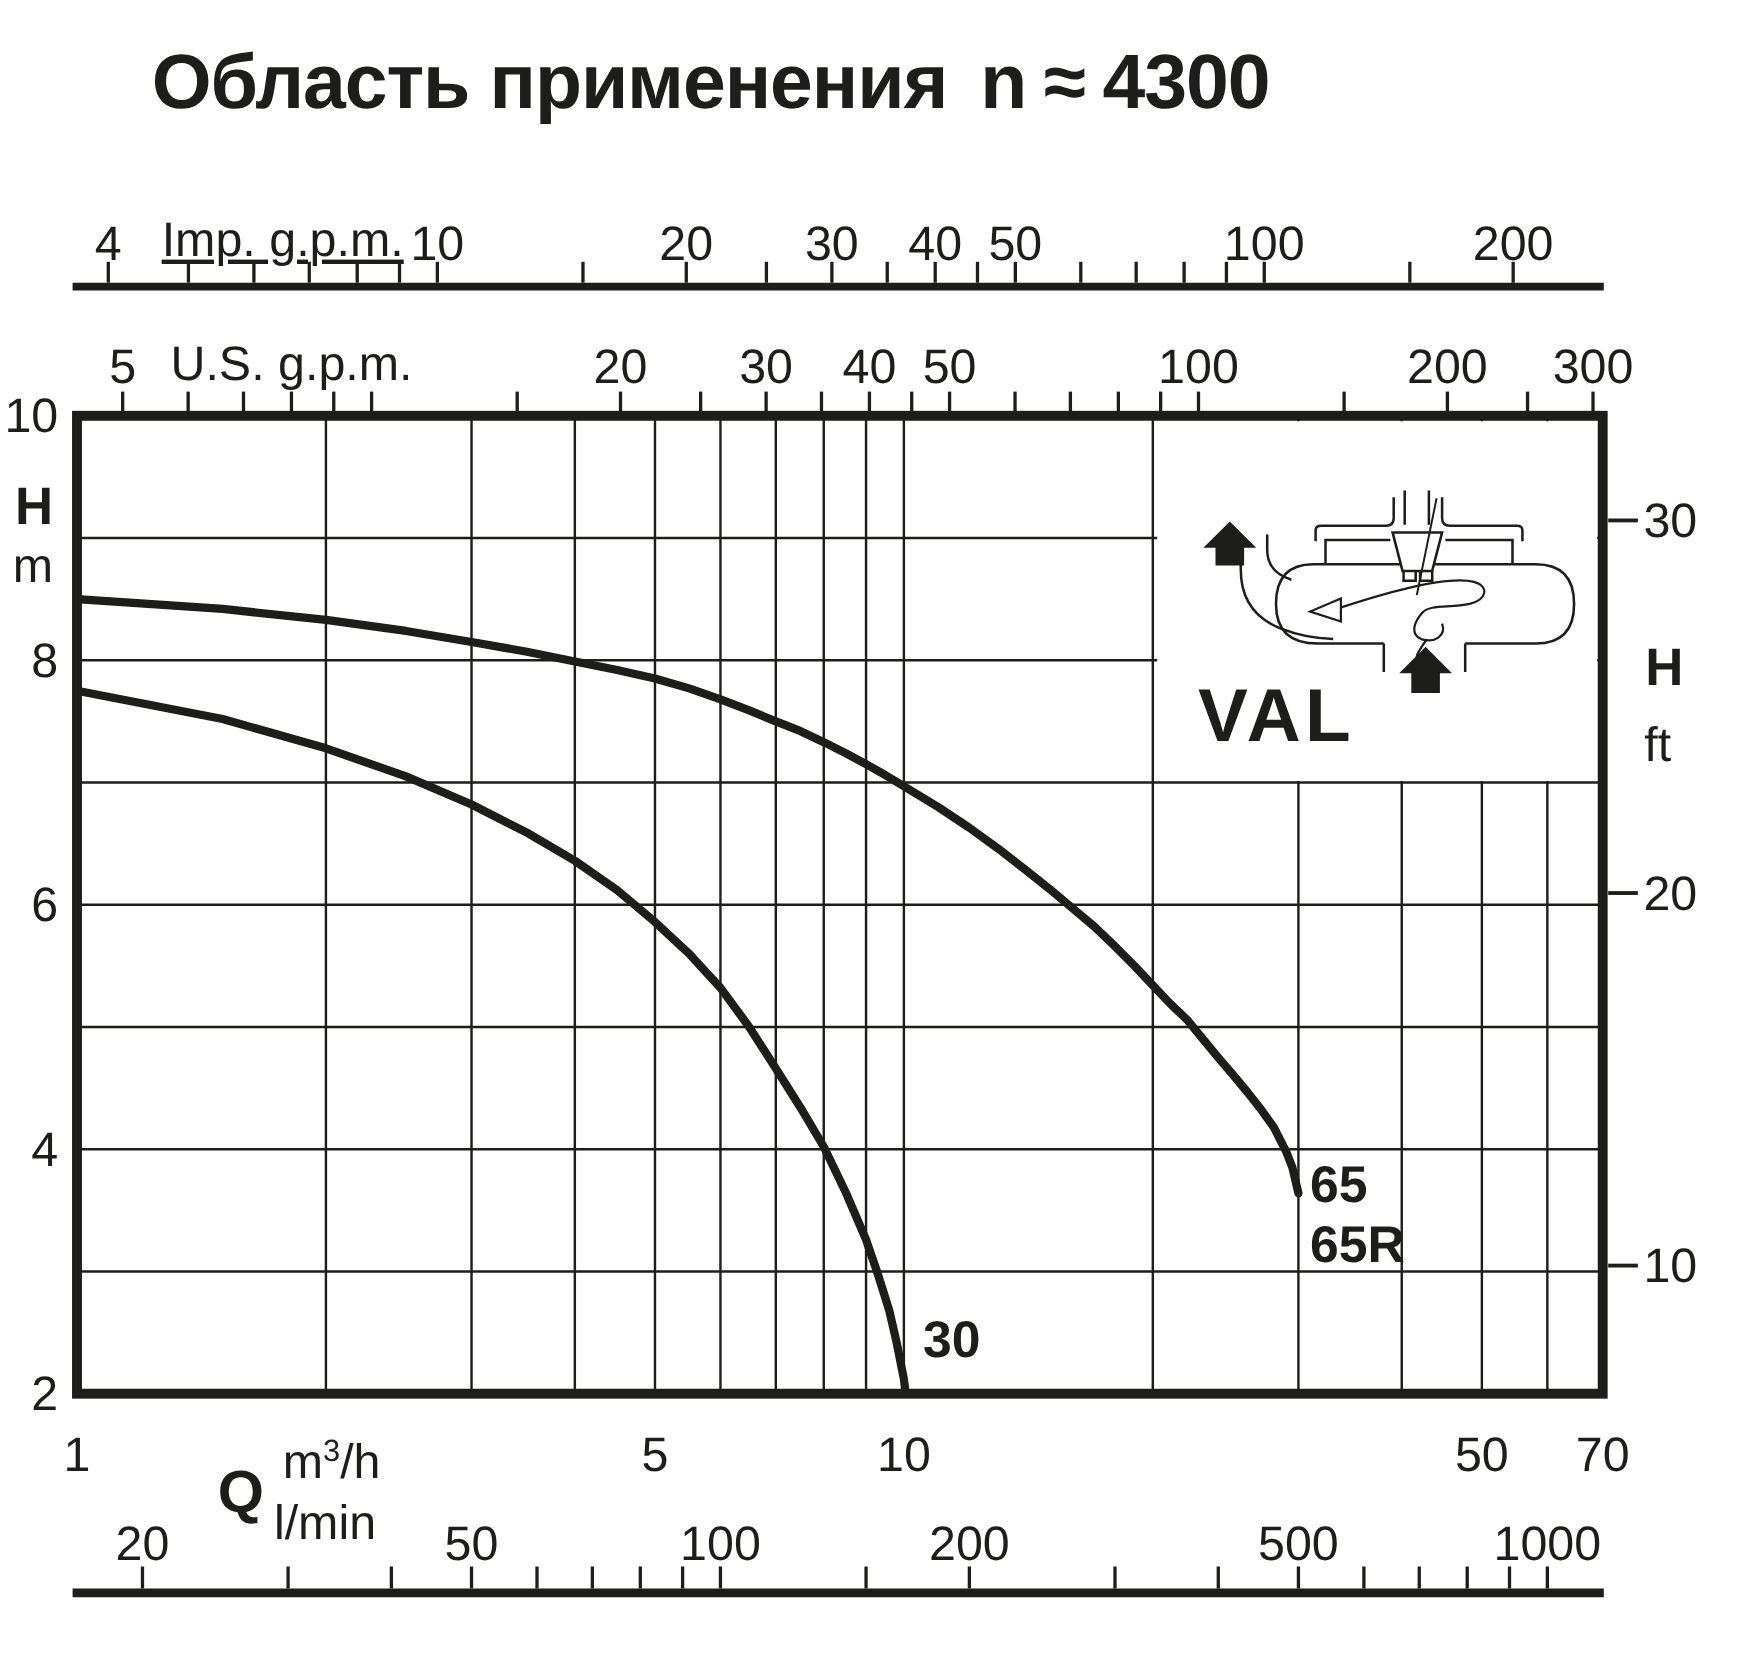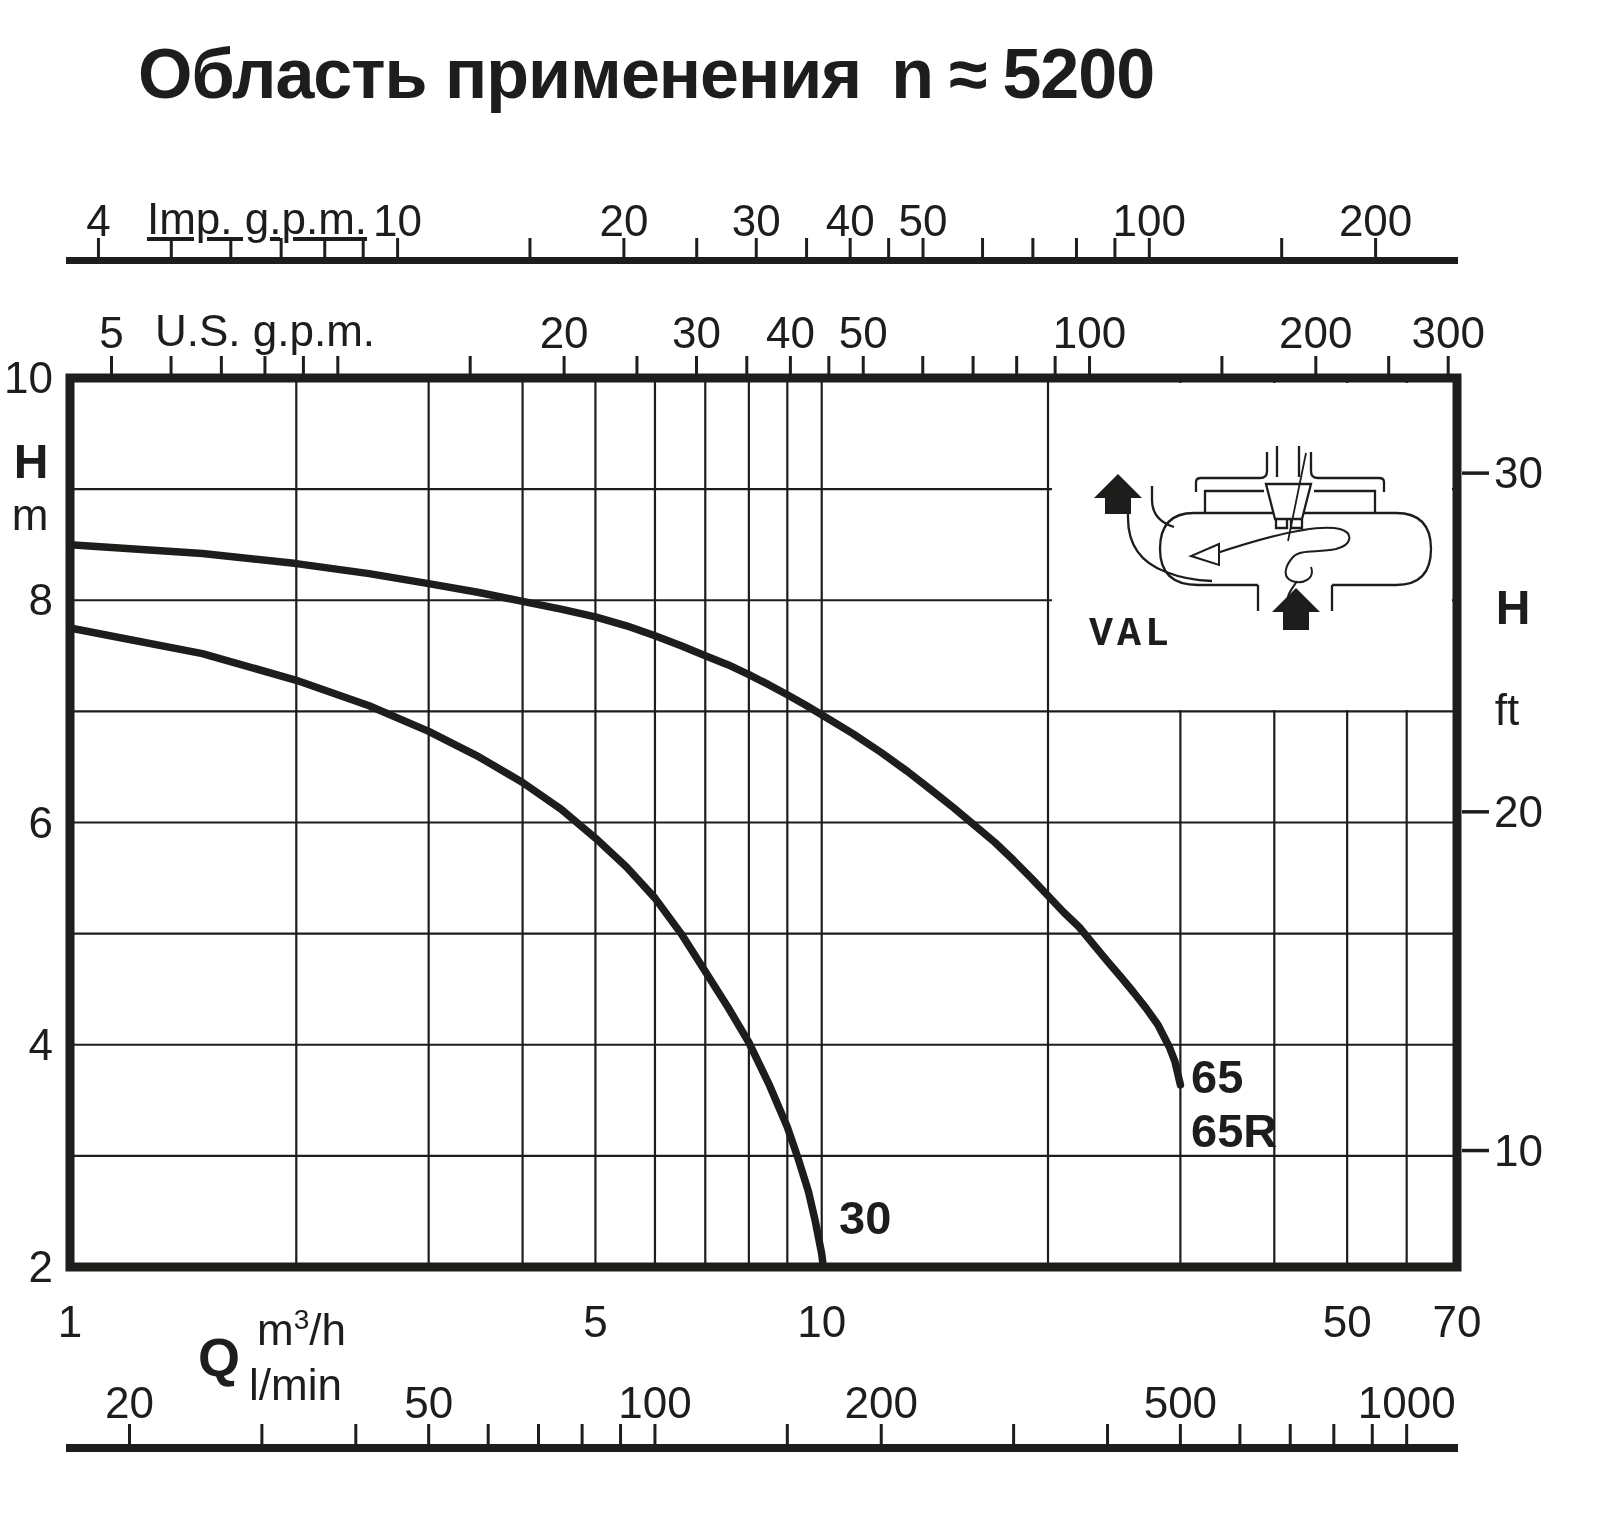--- a/index.html
+++ b/index.html
@@ -15,34 +15,34 @@
   .f44 { font-size:44px; }
   .b47 { font-size:47px; font-weight:700;text-align:center; }
   .b48 { font-size:48px; font-weight:700; }
   .b54 { font-size:54px; font-weight:700; }
   .title-row {
     position:absolute; left:138px; top:34px;
     display:flex; align-items:baseline; gap:16px;
     font-size:70px; font-weight:700; letter-spacing:-1px;
   }
   .title-row .sp { margin-left:14px; }
-  .val-label { font-size:40px; font-weight:700; letter-spacing:4px;font-family:Liberation Mono, monospace; }
+  .val-label { font-size:68px; font-weight:700; letter-spacing:4px; }
   .sup { font-size:28px; position:relative; top:-16px; }
   svg text { font-family:"Liberation Sans", sans-serif; fill:var(--ink); }
 </style>
 </head>
 <body>
 
 <div id="page">
 
   <div class="title-row">
     <span>Область применения</span>
     <span class="sp">n</span>
     <span>≈</span>
-    <span>5200</span>
+    <span>4300</span>
   </div>
 
   <svg id="chart-svg" width="1600" height="1524" viewBox="0 0 1600 1524">
       <g>
         <line x1="296.29074170102945" y1="378" x2="296.29074170102945" y2="1267" stroke="#1d1d1b" stroke-width="2.2"></line>
         <line x1="428.6623398565089" y1="378" x2="428.6623398565089" y2="1267" stroke="#1d1d1b" stroke-width="2.2"></line>
         <line x1="522.5814834020589" y1="378" x2="522.5814834020589" y2="1267" stroke="#1d1d1b" stroke-width="2.2"></line>
         <line x1="595.4308307685195" y1="378" x2="595.4308307685195" y2="1267" stroke="#1d1d1b" stroke-width="2.2"></line>
         <line x1="654.9530815575383" y1="378" x2="654.9530815575383" y2="1267" stroke="#1d1d1b" stroke-width="2.2"></line>
         <line x1="705.2784275304509" y1="378" x2="705.2784275304509" y2="1267" stroke="#1d1d1b" stroke-width="2.2"></line>
@@ -209,21 +209,21 @@
       </g>
     </svg>
 
   <div class="lbl ctr f44" style="left:257px; top:219px;text-decoration:underline;">Imp. g.p.m.</div>
   <div class="lbl ctr f44" style="left:265px; top:331px;">U.S. g.p.m.</div>
 
   <div class="lbl ctr b48" style="left:31px; top:461px;">H</div>
   <div class="lbl ctr f44" style="left:30px; top:515px;">m</div>
 
   <div class="lbl ctr b48" style="left:1513px; top:607px;">H</div>
-  <div class="lbl ctr f44" style="left:1507px; top:678px;margin-top:32px;">ft</div>
+  <div class="lbl ctr f44" style="left:1507px; top:678px;">ft</div>
 
   <div class="lbl ctr b54" style="left:219px; top:1357px;">Q</div>
   <div class="lbl f44" style="left:257px; top:1305px;text-align:right;"><span>m</span><span class="sup">3</span><span>/h</span></div>
   <div class="lbl f44" style="left:249px; top:1360px;">l/min</div>
 
   <div class="lbl val-label" style="left:1089px; top:612px;">VAL</div>
   <div class="lbl b47" style="left:1191px; top:1049px;">65</div>
   <div class="lbl b47" style="left:1191px; top:1103px;">65R</div>
   <div class="lbl b47" style="left:839px;  top:1190px;">30</div>
 </div>

